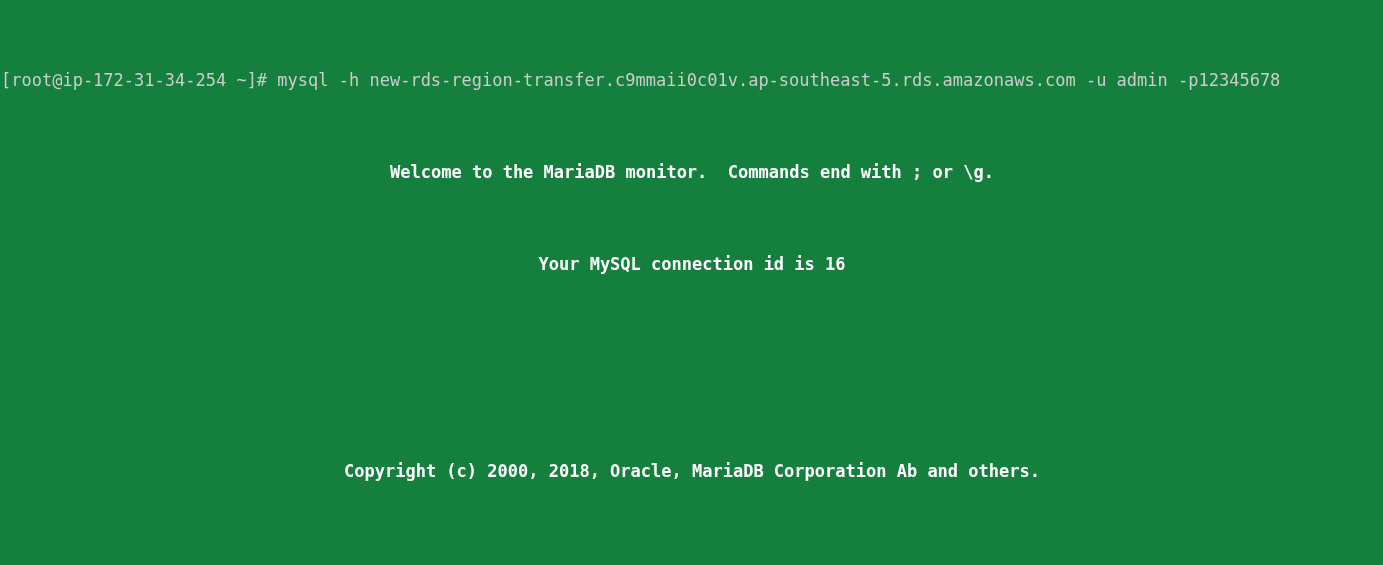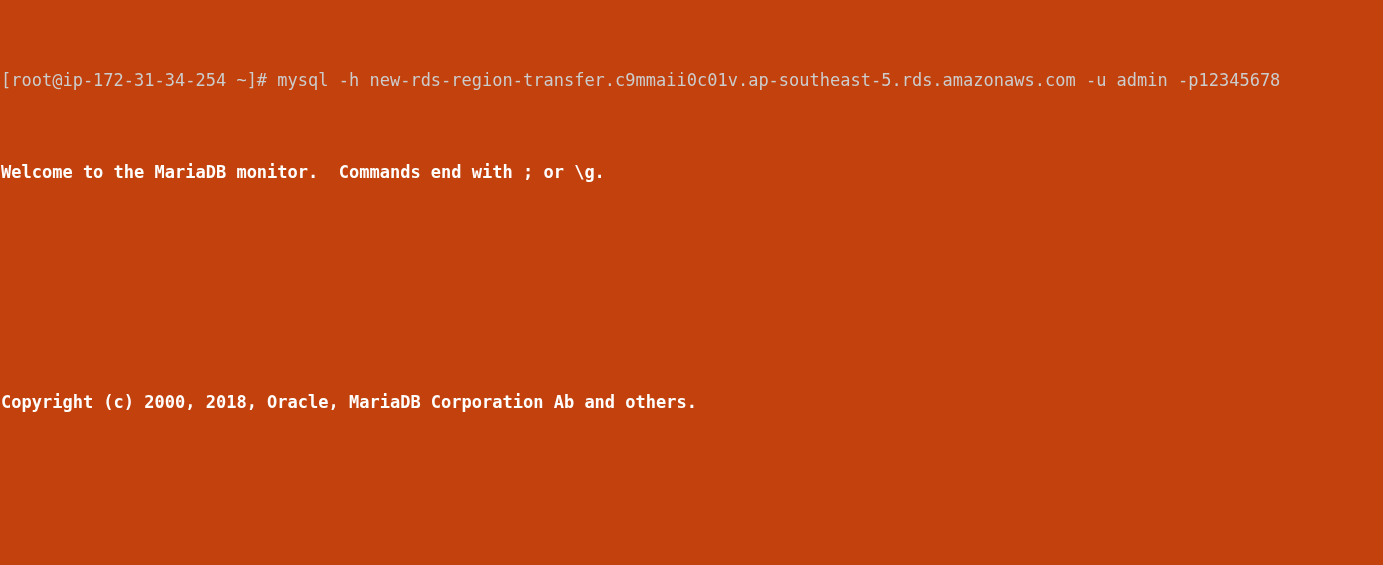--- a/index.html
+++ b/index.html
@@ -8,21 +8,21 @@
     background: #000000;
   }
   body {
     width: 1383px;
     height: 565px;
     overflow: hidden;
   }
   #terminal {
     width: 1383px;
     height: 565px;
-    background: #c2410c;
+    background: #15803d;
     font-family: "DejaVu Sans Mono", "Liberation Mono", monospace;
     font-size: 17px;
     line-height: 23px;
     letter-spacing: 0px;
     color: #cfcfcf;
     padding: 0;
     box-sizing: border-box;
     white-space: pre;
     overflow: hidden;
   }
@@ -33,34 +33,36 @@
     padding-left: 1px;
     font-family: "DejaVu Sans Mono", "Liberation Mono", monospace;
   }
   .regular {
     font-weight: normal;
     color: #cccccc;
   }
   .bold {
     font-weight: bold;
     color: #ffffff;
+    text-align: center;
   }
   .blank {
     height: 23px;
   }
 </style>
 </head>
 <body>
 
 <div id="terminal">
 
   <div class="line regular">[root@ip-172-31-34-254 ~]# mysql -h new-rds-region-transfer.c9mmaii0c01v.ap-southeast-5.rds.amazonaws.com -u admin -p12345678</div>
 
   <div class="line bold">Welcome to the MariaDB monitor.  Commands end with ; or \g.</div>
 
+  <div class="line bold">Your MySQL connection id is 16</div>
 
 
   <div class="line blank"></div>
 
   <div class="line bold">Copyright (c) 2000, 2018, Oracle, MariaDB Corporation Ab and others.</div>
 
   
 
   
 

